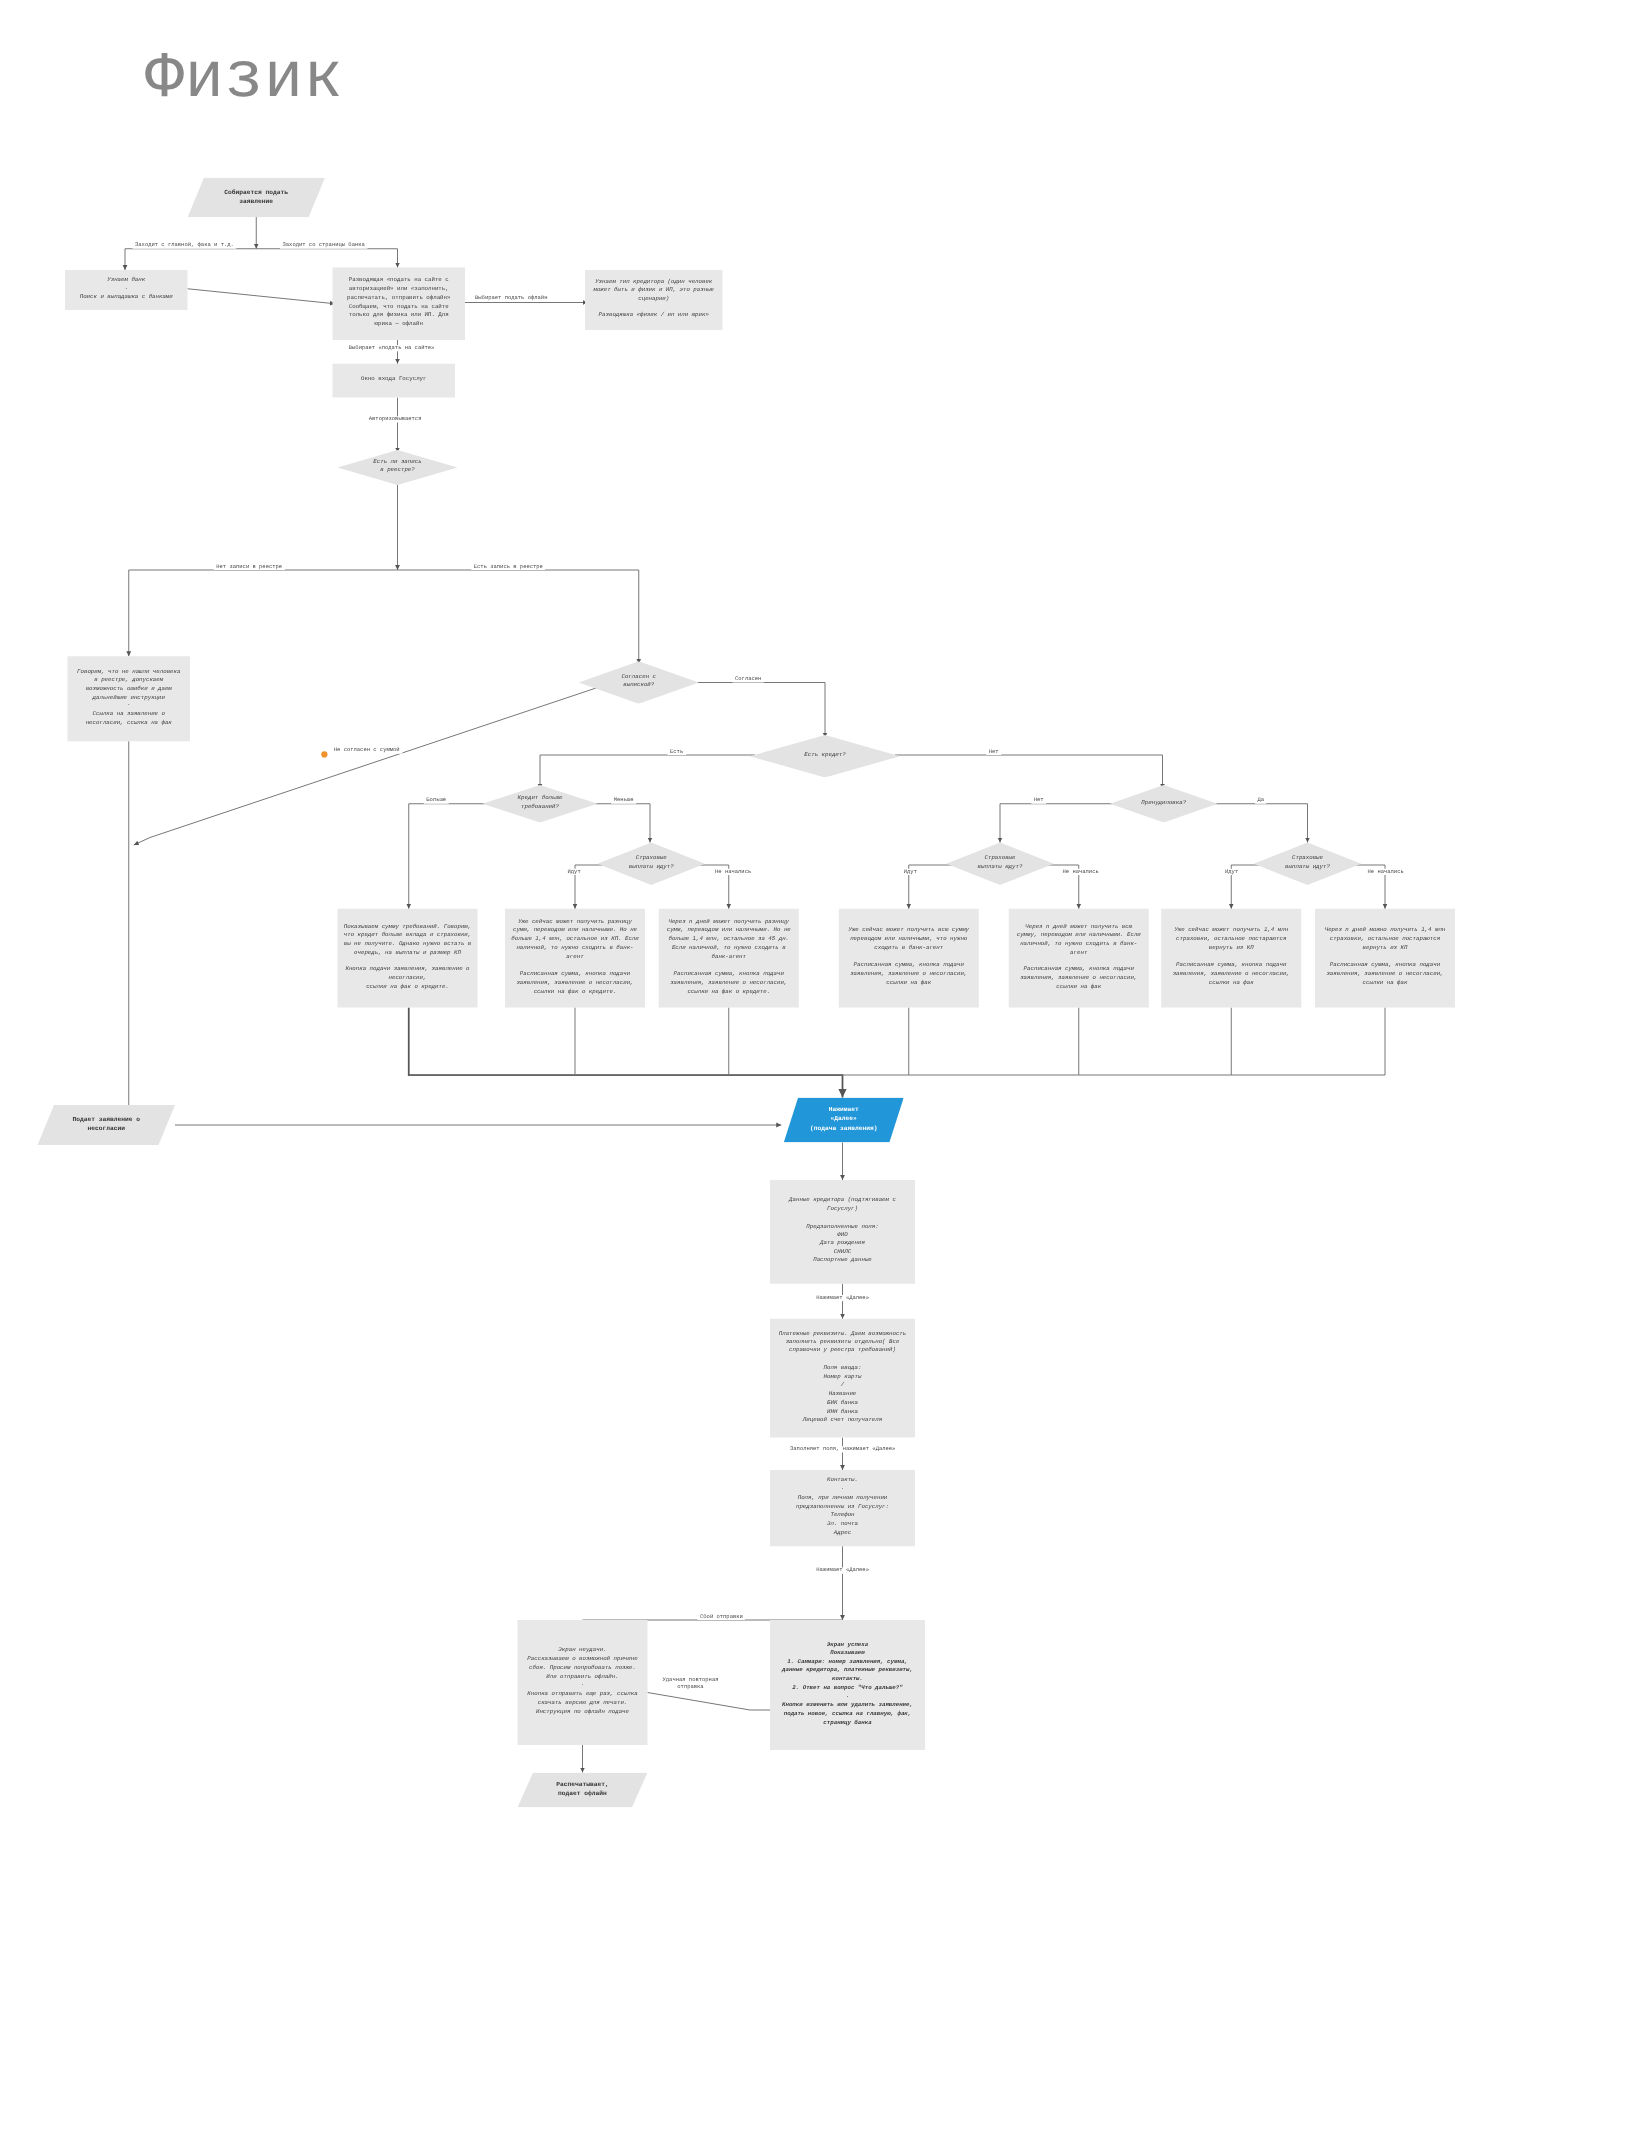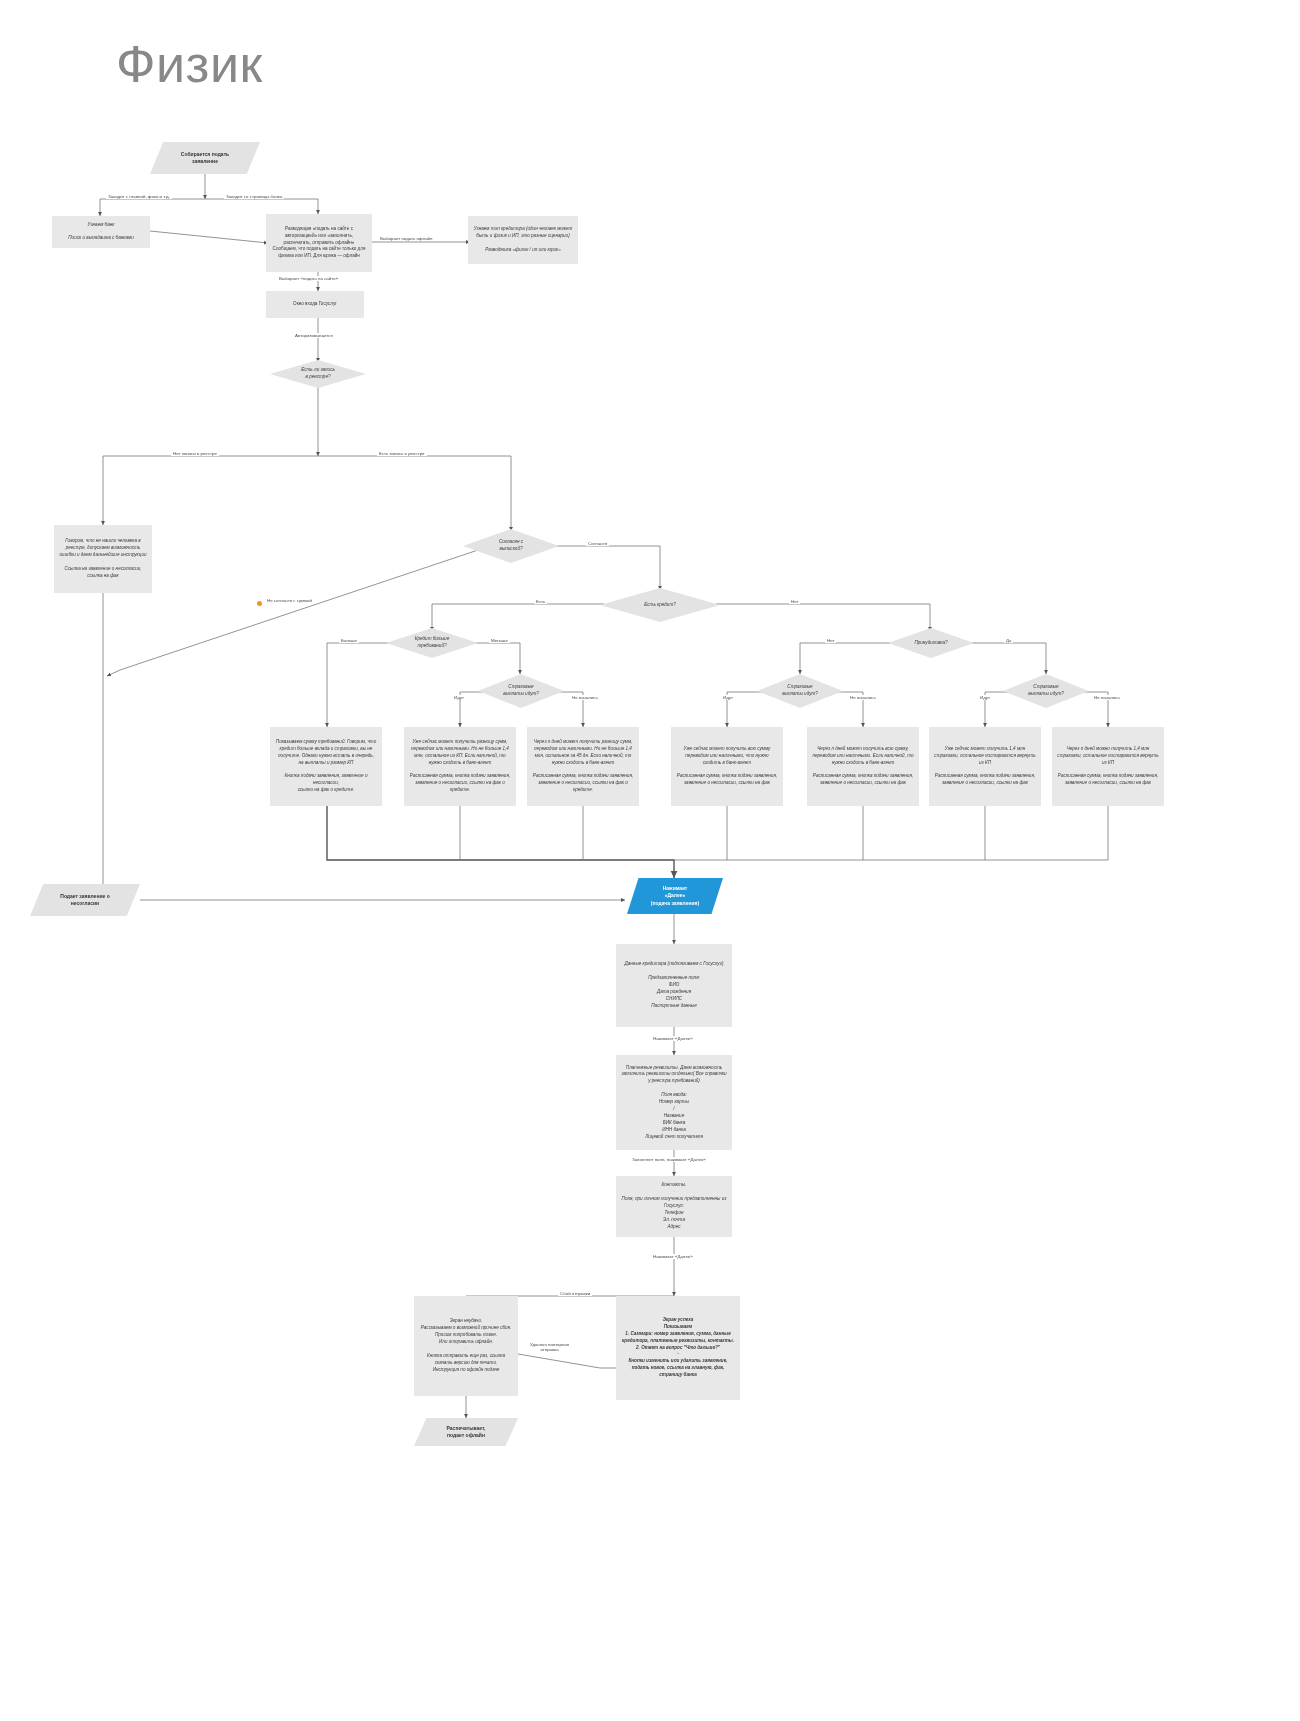--- a/index.html
+++ b/index.html
@@ -1,17 +1,17 @@
 <!DOCTYPE html>
 <html><head>
 <meta charset="utf-8">
 <style>
   html,body{margin:0;padding:0;background:#ffffff;}
   body{font-family:"Liberation Sans","DejaVu Sans",sans-serif;color:#333;}
-  #canvas{position:relative;width:1300px;height:1483px;background:#fff;overflow:hidden;}
+  #canvas{position:relative;width:1300px;height:1483px;background:#fff;overflow:hidden;font-family:Liberation Mono, monospace;}
   #page-title{position:absolute;left:116px;top:34px;font-size:52px;color:#888;font-weight:400;letter-spacing:0.5px;}
   svg#wires{position:absolute;left:0;top:0;width:1300px;height:1721px;pointer-events:none;}
 
   .node{position:absolute;box-sizing:border-box;display:flex;align-items:center;justify-content:center;text-align:center;}
   .node .txt{width:100%;padding:3px 5px;line-height:1.5;white-space:pre-line;}
 
   .proc{background:#e8e8e8;color:#3a3a3a;font-size:4.6px;}
   .proc.it .txt{font-style:italic;}
   .proc.bd .txt{font-weight:bold;}
 

